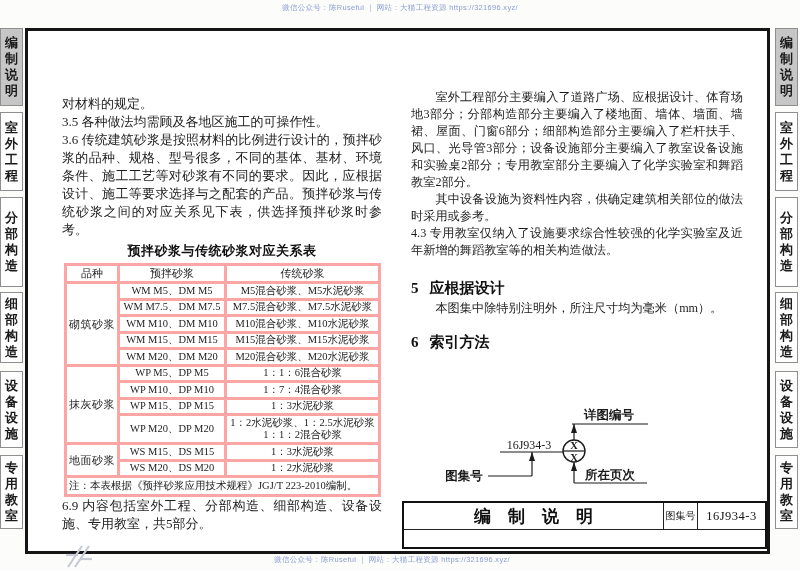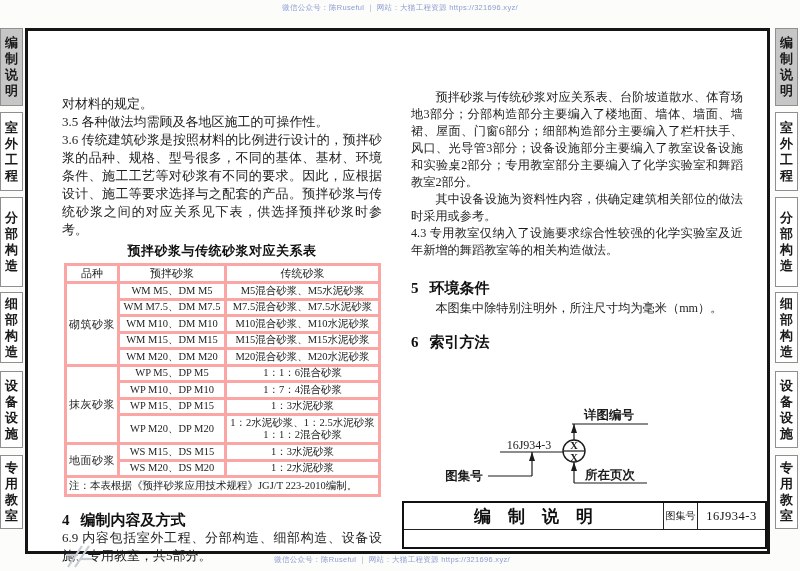--- a/index.html
+++ b/index.html
@@ -226,33 +226,30 @@
             <td>1：2水泥砂浆</td>
           </tr>
         </tbody>
       <tfoot>
         <tr>
           <td class="note" colspan="3">注：本表根据《预拌砂浆应用技术规程》JGJ/T 223-2010编制。</td>
         </tr>
       </tfoot>
     </table>
 
-    <div class="sec-head head4">
-      <span class="num">4</span><span>编制内容及方式</span>
-    </div>
     <p class="after-head">6.9 内容包括室外工程、分部构造、细部构造、设备设施、专用教室，共5部分。</p>
   </div>
 
   <div class="col col-right">
-    <p class="ind">预拌砂浆与传统砂浆对应关系表、台阶坡道散水、体育场地3部分；分部构造部分主要编入了楼地面、墙体、墙面、墙裙、屋面、门窗6部分；细部构造部分主要编入了栏杆扶手、风口、光导管3部分；设备设施部分主要编入了教室设备设施和实验桌2部分；专用教室部分主要编入了化学实验室和舞蹈教室2部分。</p>
+    <p class="ind">室外工程部分主要编入了道路广场、应根据设计、体育场地3部分；分部构造部分主要编入了楼地面、墙体、墙面、墙裙、屋面、门窗6部分；细部构造部分主要编入了栏杆扶手、风口、光导管3部分；设备设施部分主要编入了教室设备设施和实验桌2部分；专用教室部分主要编入了化学实验室和舞蹈教室2部分。</p>
     <p class="ind">其中设备设施为资料性内容，供确定建筑相关部位的做法时采用或参考。</p>
     <p>4.3 专用教室仅纳入了设施要求综合性较强的化学实验室及近年新增的舞蹈教室等的相关构造做法。</p>
 
     <div class="sec-head head5">
-      <span class="num">5</span><span>环境条件</span>
+      <span class="num">5</span><span>应根据设计</span>
     </div>
     <p class="ind after-head">本图集中除特别注明外，所注尺寸均为毫米（mm）。</p>
 
     <div class="sec-head head6">
       <span class="num">6</span><span>索引方法</span>
     </div>
   </div>
 
   <svg class="idx-svg" width="225" height="90" viewBox="0 0 225 90">
 

